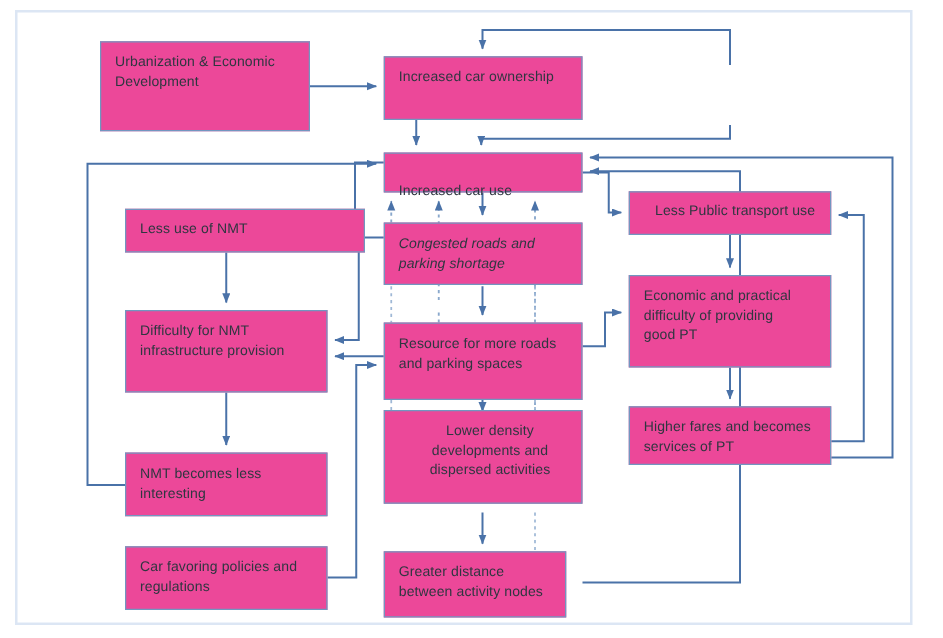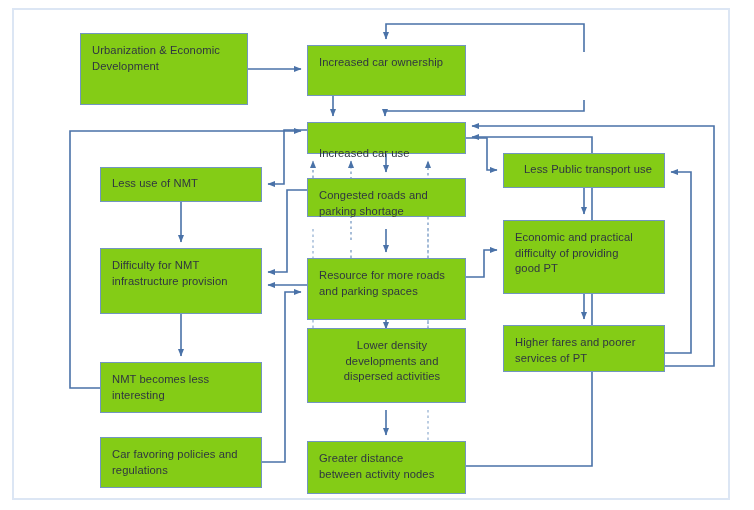--- a/index.html
+++ b/index.html
@@ -4,21 +4,21 @@
 <style>
   html,body{margin:0;padding:0;background:#ffffff;}
   body{width:754px;height:510px;overflow:hidden;
        font-family:"Liberation Sans","DejaVu Sans",sans-serif;}
   #stage{position:relative;width:754px;height:510px;background:#fff;}
   #frame{position:absolute;left:12px;top:8px;width:718px;height:492px;
          border:2px solid #dce6f4;background:#fff;box-sizing:border-box;}
   svg#wires{position:absolute;left:0;top:0;width:754px;height:510px;
             pointer-events:none;}
   .node{position:absolute;box-sizing:border-box;
-        border:1.3px solid #7296c0;background:#84cc16;
+        border:1.3px solid #7296c0;background:#ec4899;
         color:#2f3640;font-size:11.2px;line-height:15.5px;
         padding:9px 0 0 11px;letter-spacing:.1px;}
   .node span{display:block;}
 </style>
 </head>
 <body>
 
 <div id="stage">
 
   <div id="frame"></div>
@@ -100,25 +100,25 @@
 
   <div class="node" style="left:307px;top:45px;width:159px;height:51px;">
     <span>Increased car ownership</span>
   </div>
 
 
   <div class="node" style="left:307px;top:122px;width:159px;height:32px;padding-top:23px;">
     <span>Increased car use</span>
   </div>
 
-  <div class="node" style="left:100px;top:167px;width:162px;height:35px;padding-top:8px;">
+  <div class="node" style="left:100px;top:167px;width:192px;height:35px;padding-top:8px;">
     <span>Less use of NMT</span>
   </div>
 
-  <div class="node" style="left:307px;top:178px;width:159px;height:39px;">
+  <div class="node" style="left:307px;top:178px;width:159px;height:50px;font-style:italic;">
     <span>Congested roads and</span>
     <span>parking shortage</span>
   </div>
 
   <div class="node" style="left:503px;top:153px;width:162px;height:35px;padding-top:8px;padding-left:20px;">
     <span>Less Public transport use</span>
   </div>
 
   <div class="node" style="left:100px;top:248px;width:162px;height:66px;">
     <span>Difficulty for NMT</span>
@@ -136,30 +136,30 @@
     <span>good PT</span>
   </div>
 
   <div class="node" style="left:307px;top:328px;width:159px;height:75px;text-align:center;">
     <span>Lower density</span>
     <span>developments and</span>
     <span>dispersed activities</span>
   </div>
 
   <div class="node" style="left:503px;top:325px;width:162px;height:47px;">
-    <span>Higher fares and poorer</span>
+    <span>Higher fares and becomes</span>
     <span>services of PT</span>
   </div>
 
   <div class="node" style="left:100px;top:362px;width:162px;height:51px;">
     <span>NMT becomes less</span>
     <span>interesting</span>
   </div>
 
-  <div class="node" style="left:307px;top:441px;width:159px;height:53px;">
+  <div class="node" style="left:307px;top:441px;width:146px;height:53px;">
     <span>Greater distance</span>
     <span>between activity nodes</span>
   </div>
 
   <div class="node" style="left:100px;top:437px;width:162px;height:51px;">
     <span>Car favoring policies and</span>
     <span>regulations</span>
   </div>
 
 </div>

